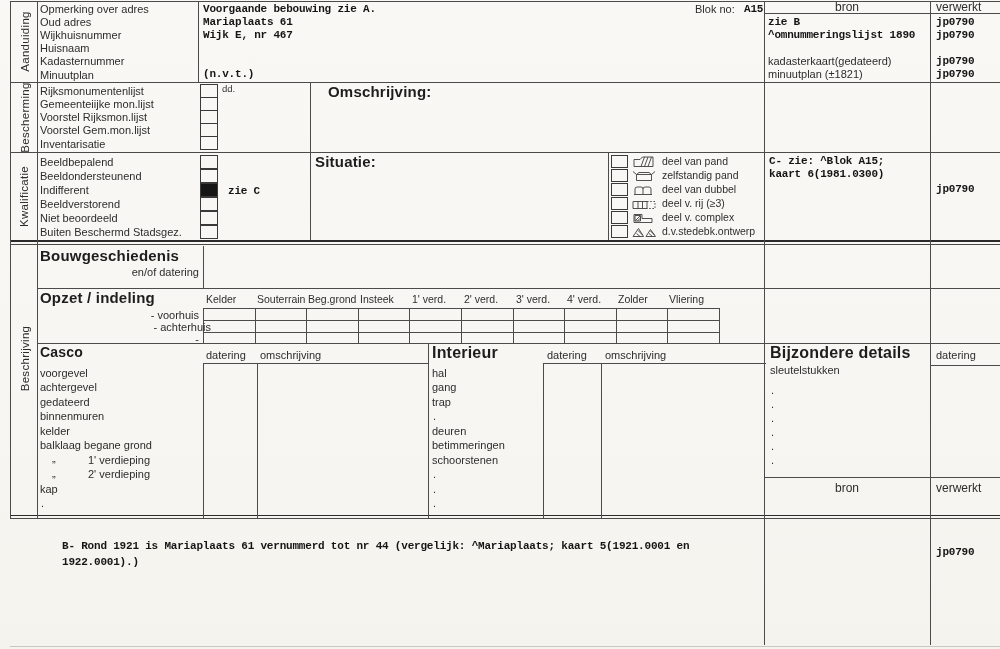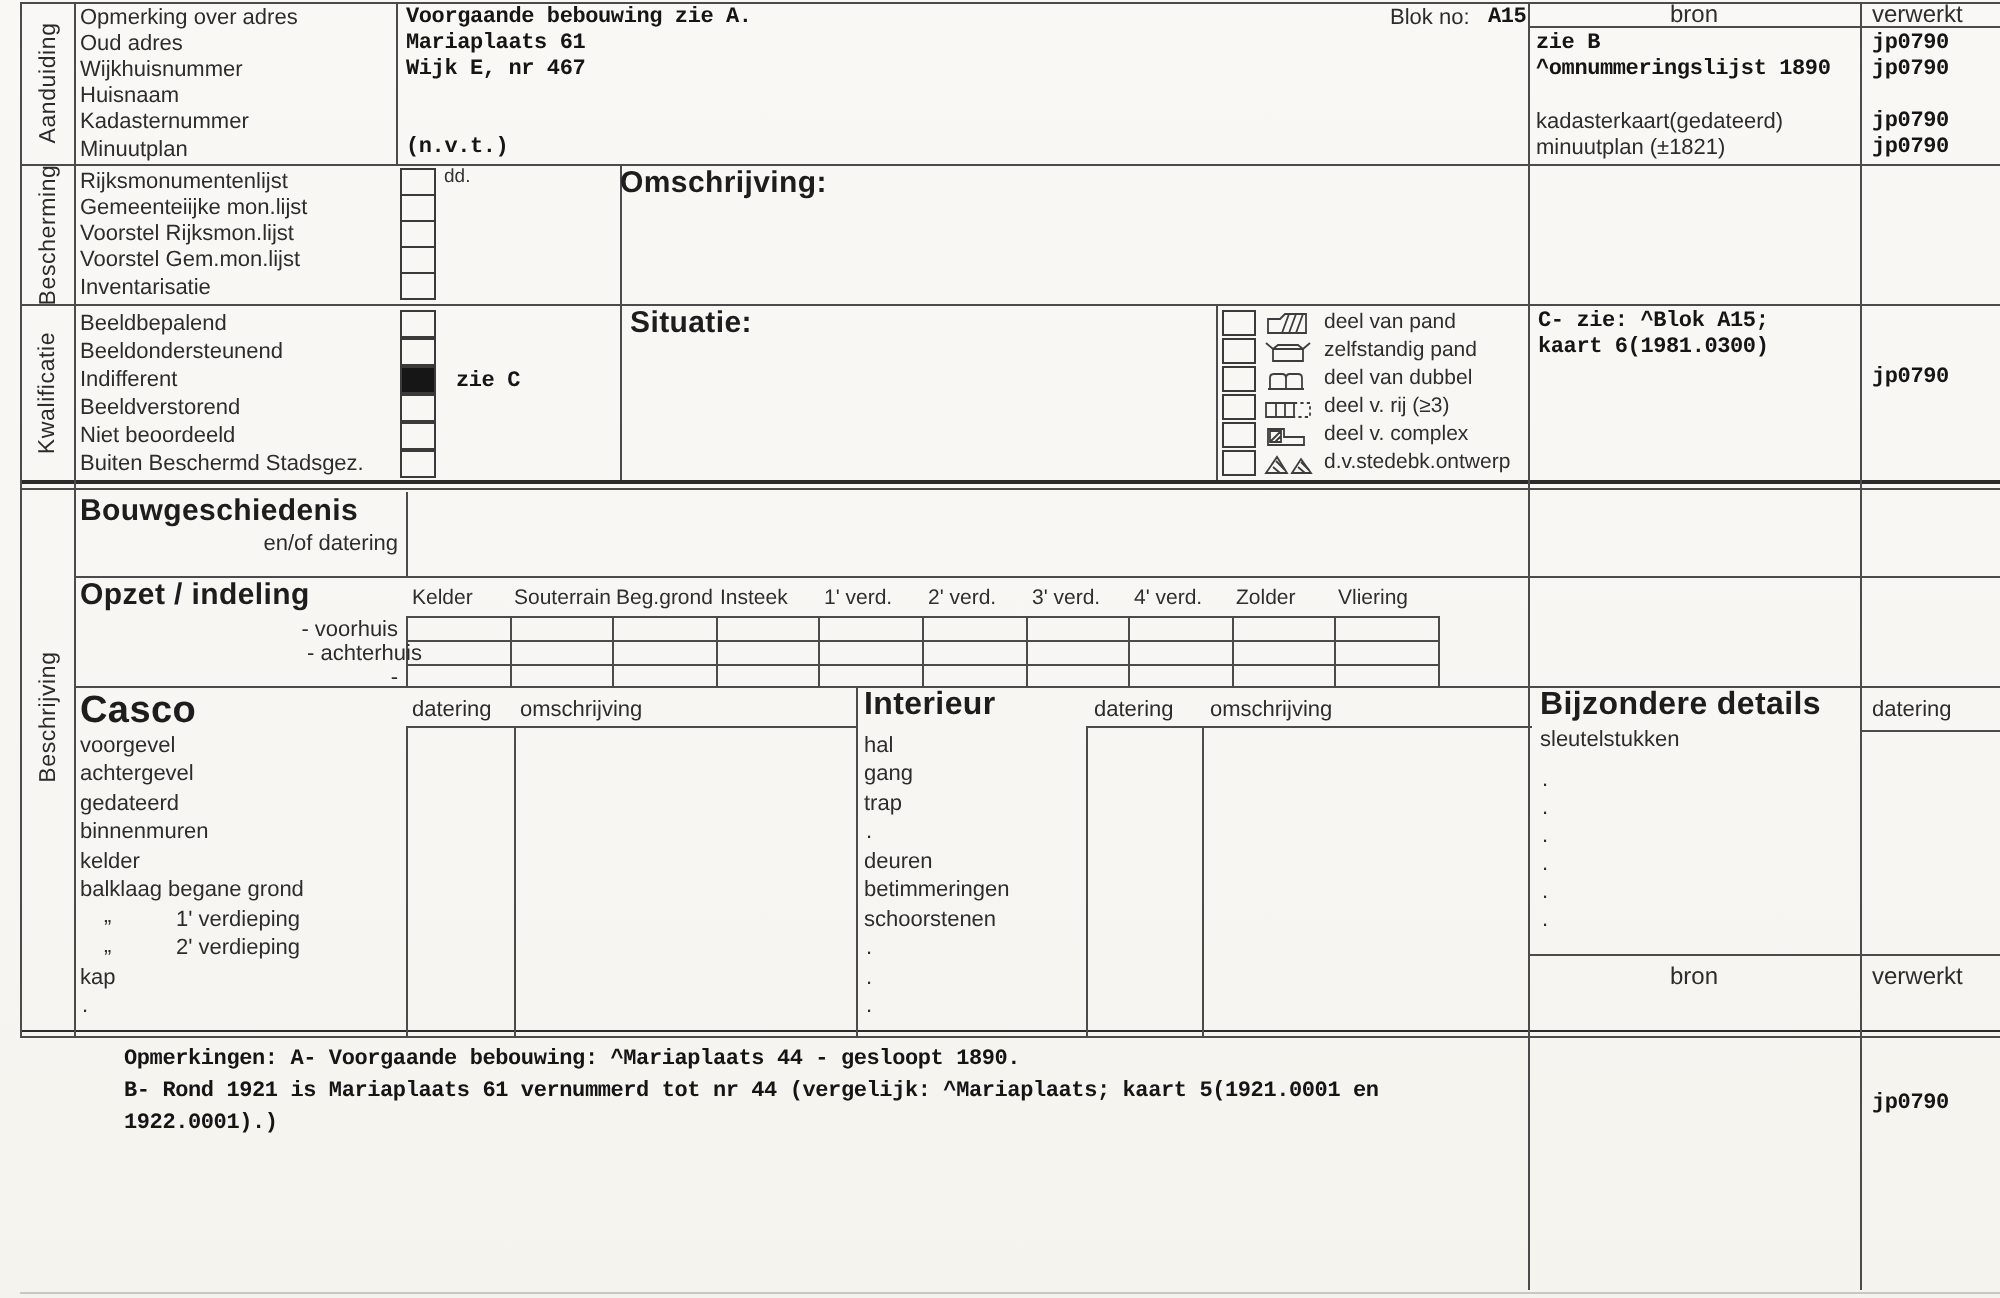--- a/index.html
+++ b/index.html
@@ -114,21 +114,21 @@
   <div class="t lbl" style="left:40px;top:124px">Voorstel Gem.mon.lijst</div>
   <div class="t lbl" style="left:40px;top:137.5px">Inventarisatie</div>
 
   <div class="cb" style="left:200px;top:84px"></div>
   <div class="cb" style="left:200px;top:97px"></div>
   <div class="cb" style="left:200px;top:110px"></div>
   <div class="cb" style="left:200px;top:123px"></div>
   <div class="cb" style="left:200px;top:136px"></div>
 
   <div class="t lbl-xs" style="left:222px;top:84px">dd.</div>
-  <div class="t h1" style="left:310px;top:84px">Omschrijving:</div>
+  <div class="t h1" style="left:328px;top:84px">Omschrijving:</div>
 
   <div class="t lbl" style="left:40px;top:156px">Beeldbepalend</div>
   <div class="t lbl" style="left:40px;top:169.5px">Beeldondersteunend</div>
   <div class="t lbl" style="left:40px;top:183.5px">Indifferent</div>
   <div class="t lbl" style="left:40px;top:197.5px">Beeldverstorend</div>
   <div class="t lbl" style="left:40px;top:211.5px">Niet beoordeeld</div>
   <div class="t lbl" style="left:40px;top:225.5px">Buiten Beschermd Stadsgez.</div>
 
   <div class="cb" style="left:200px;top:155px"></div>
   <div class="cb" style="left:200px;top:169px"></div>
@@ -206,21 +206,21 @@
   <div class="t lbl-s" style="left:464px;top:293.5px">2' verd.</div>
   <div class="t lbl-s" style="left:516px;top:293.5px">3' verd.</div>
   <div class="t lbl-s" style="left:567px;top:293.5px">4' verd.</div>
   <div class="t lbl-s" style="left:618px;top:293.5px">Zolder</div>
   <div class="t lbl-s" style="left:669px;top:293.5px">Vliering</div>
 
   <div class="t lbl" style="right:801px;top:308.5px">- voorhuis</div>
   <div class="t lbl" style="right:789px;top:320.5px">- achterhuis</div>
   <div class="t lbl" style="right:801px;top:333px">-</div>
 
-  <div class="t h1" style="left:40px;top:345px;font-size:19px">Casco</div>
+  <div class="t h1" style="left:40px;top:345px;font-size:14px">Casco</div>
   <div class="t lbl" style="left:206px;top:348.5px">datering</div>
   <div class="t lbl" style="left:260px;top:348.5px">omschrijving</div>
 
   <div class="t lbl" style="left:40px;top:366.5px">voorgevel</div>
   <div class="t lbl" style="left:40px;top:381px">achtergevel</div>
   <div class="t lbl" style="left:40px;top:395.5px">gedateerd</div>
   <div class="t lbl" style="left:40px;top:410px">binnenmuren</div>
   <div class="t lbl" style="left:40px;top:424.5px">kelder</div>
   <div class="t lbl" style="left:40px;top:439px">balklaag begane grond</div>
   <div class="t lbl" style="left:52px;top:452px">„</div>
@@ -251,18 +251,17 @@
   <div class="t lbl" style="left:771px;top:384px">.</div>
   <div class="t lbl" style="left:771px;top:398px">.</div>
   <div class="t lbl" style="left:771px;top:412px">.</div>
   <div class="t lbl" style="left:771px;top:426px">.</div>
   <div class="t lbl" style="left:771px;top:440px">.</div>
   <div class="t lbl" style="left:771px;top:454px">.</div>
 
   <div class="t lbl ctr" style="left:764px;top:482px;width:166px;font-size:12px">bron</div>
   <div class="t lbl" style="left:936px;top:482px;font-size:12px">verwerkt</div>
 
-  <div class="t mono" style="left:62px;top:524px">Opmerkingen: A- Voorgaande bebouwing: ^Mariaplaats 44 - gesloopt 1890.</div>
   <div class="t mono" style="left:62px;top:540px">B- Rond 1921 is Mariaplaats 61 vernummerd tot nr 44 (vergelijk: ^Mariaplaats; kaart 5(1921.0001 en</div>
   <div class="t mono" style="left:62px;top:556px">1922.0001).)</div>
   <div class="t mono" style="left:936px;top:546px">jp0790</div>
 
 </div>
 
 </body></html>

